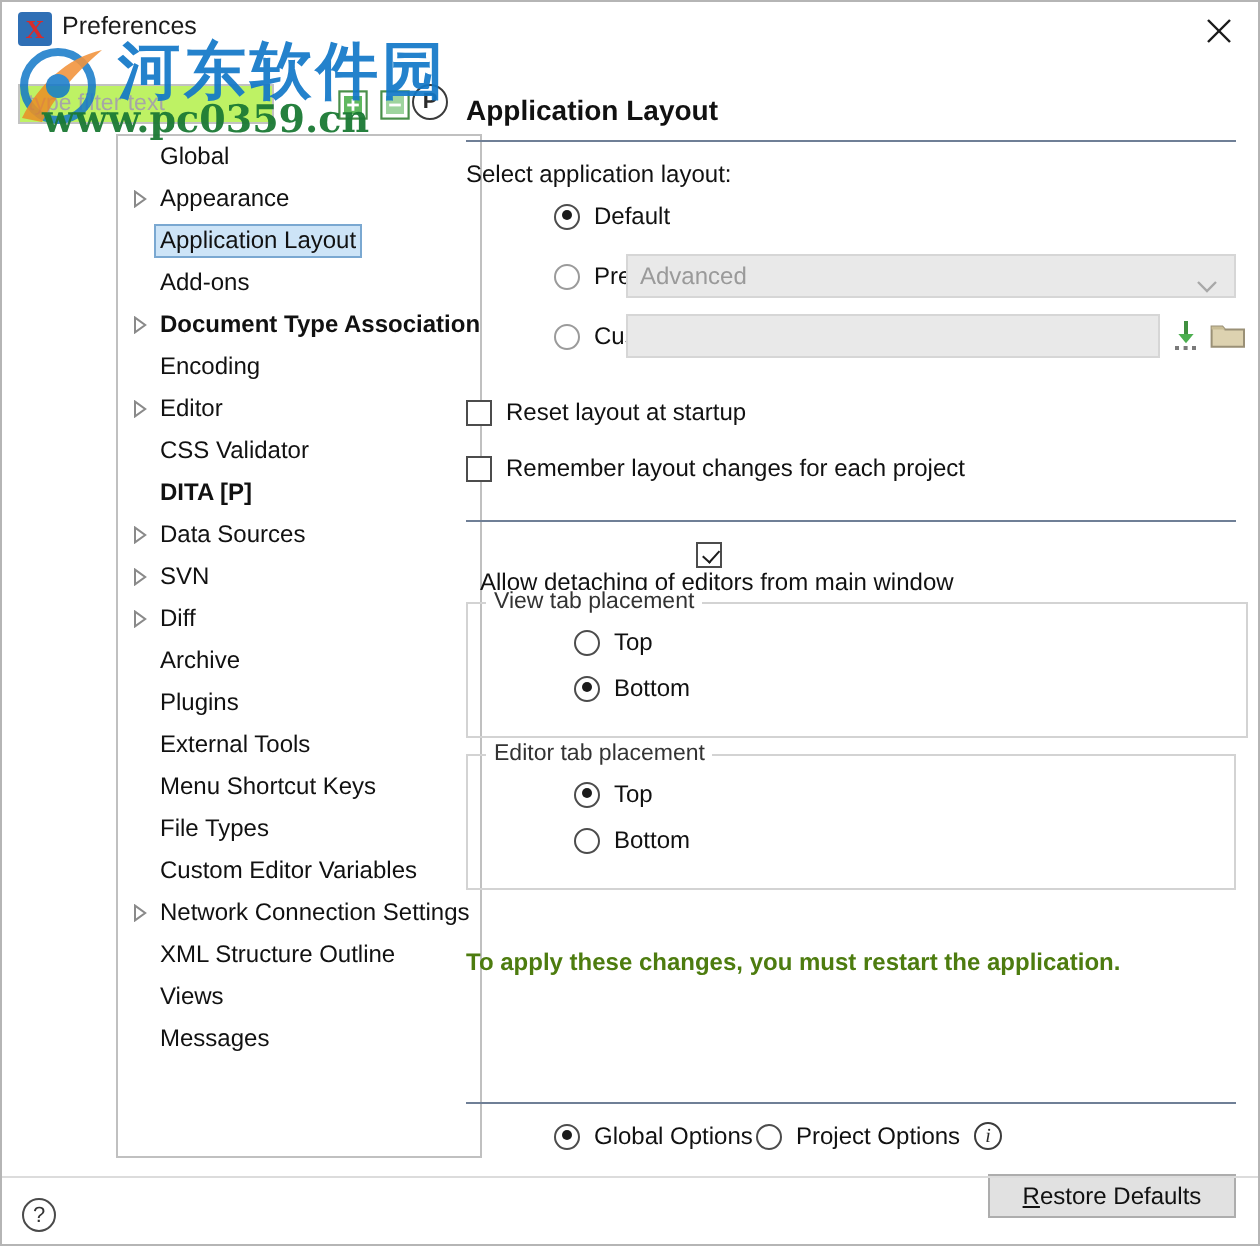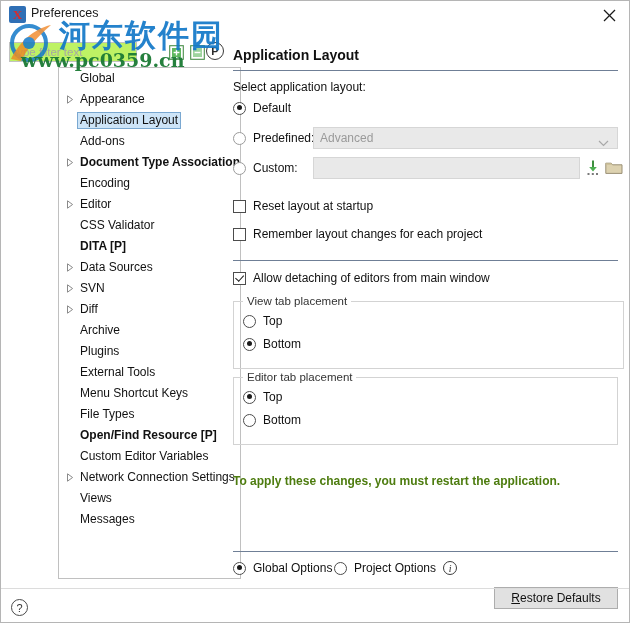--- a/index.html
+++ b/index.html
@@ -167,20 +167,21 @@
     left: 6px; top: 41px;
     font-size: 12px;
     color: #111;
   }
 
   .radio-row {
     position: absolute;
     display: flex;
     align-items: center;
     cursor: pointer;
+    margin-left: 44px;
   }
   .radio {
     width: 13px; height: 13px;
     border-radius: 50%;
     border: 1.3px solid #4c4c4c;
     box-sizing: border-box;
     background: #fff;
     position: relative;
     flex: 0 0 13px;
   }
@@ -533,35 +534,35 @@
         <span class="tree-label">External Tools</span>
       </div>
       <div class="tree-item">
         <span class="tree-arrow"></span>
         <span class="tree-label">Menu Shortcut Keys</span>
       </div>
       <div class="tree-item">
         <span class="tree-arrow"></span>
         <span class="tree-label">File Types</span>
       </div>
-      <div class="tree-item bold">
-        <span class="tree-arrow"></span>
-        <span class="tree-label">Open/Find Resource [P]</span>
-      </div>
       <div class="tree-item">
         <span class="tree-arrow"></span>
         <span class="tree-label">Custom Editor Variables</span>
       </div>
       <div class="tree-item">
         <span class="tree-arrow">
           <svg width="8" height="9" viewBox="0 0 8 9">
             <polygon points="1.5,0.8 6.6,4.5 1.5,8.2" fill="none" stroke="#8a8a8a" stroke-width="1"></polygon>
           </svg>
         </span>
         <span class="tree-label">Network Connection Settings</span>
+      </div>
+      <div class="tree-item">
+        <span class="tree-arrow"></span>
+        <span class="tree-label">XML Structure Outline</span>
       </div>
       <div class="tree-item">
         <span class="tree-arrow"></span>
         <span class="tree-label">Views</span>
       </div>
       <div class="tree-item">
         <span class="tree-arrow"></span>
         <span class="tree-label">Messages</span>
       </div>
     </div>
@@ -617,21 +618,21 @@
       <span class="checkbox"></span>
       <span class="check-label">Reset layout at startup</span>
     </div>
     <div class="check-row" style="left:6px; top:188px;">
       <span class="checkbox"></span>
       <span class="check-label">Remember layout changes for each project</span>
     </div>
 
     <div class="divider" style="left:6px; top:221px; width:385px;"></div>
 
-    <div class="check-row" style="left:6px; top:232px;">
+    <div class="check-row" style="left:6px; top:232px;flex-direction:column;">
       <span class="checkbox checked"></span>
       <span class="check-label">Allow detaching of editors from main window</span>
     </div>
 
     <div class="groupbox" style="left:6px; top:262px; width:391px; height:68px;">
       <span class="groupbox-title">View tab placement</span>
       <div class="radio-row" style="left:9px; top:12px;">
         <span class="radio"></span>
         <span class="radio-label">Top</span>
       </div>

